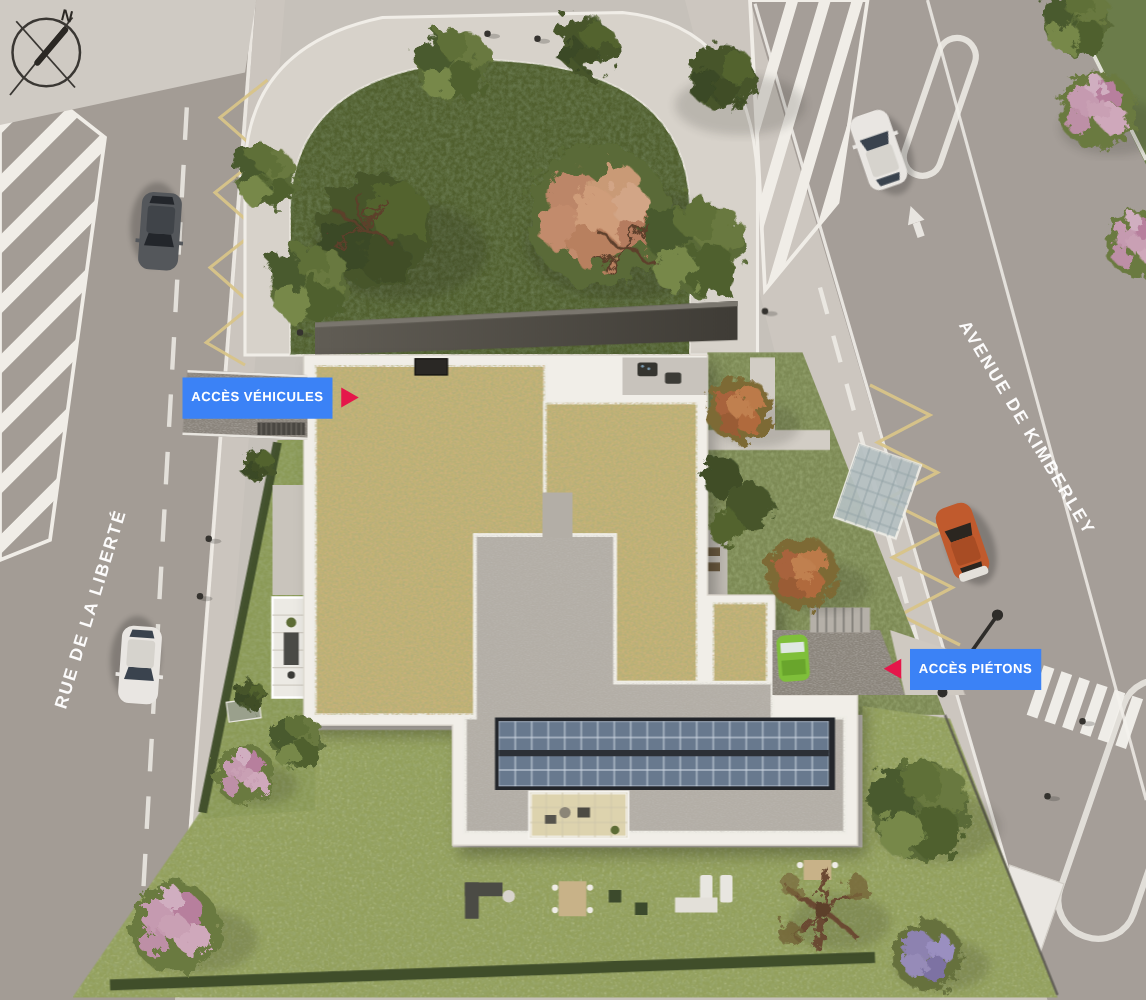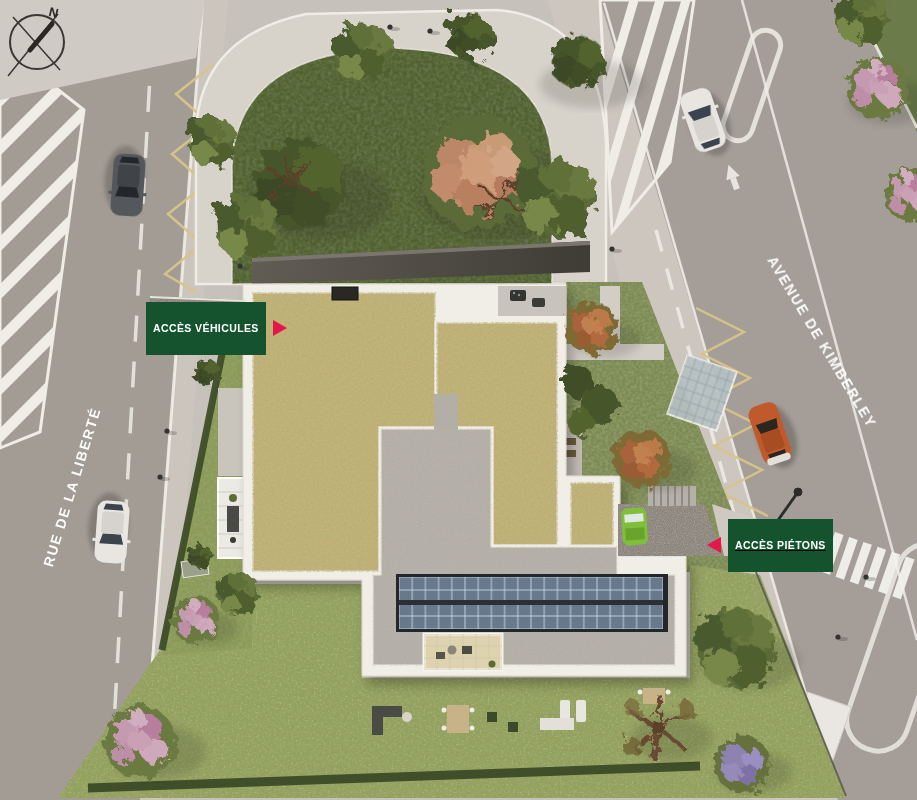--- a/index.html
+++ b/index.html
@@ -5,24 +5,24 @@
   html,body{margin:0;padding:0;background:#8a8a8a;}
   .stage{position:relative;width:917px;height:800px;overflow:hidden;
          background:#c6c1ba;font-family:"Liberation Sans",sans-serif;}
   .stage svg.scene{position:absolute;left:0;top:0;}
   .street-name{position:absolute;color:#ffffff;font-weight:700;font-size:14px;
     letter-spacing:1.6px;white-space:nowrap;text-transform:uppercase;
     transform-origin:center;opacity:.96;}
   #rue{left:72px;top:487px;transform:translate(-50%,-50%) rotate(-73deg);}
   #avenue{left:822px;top:342px;transform:translate(-50%,-50%) rotate(59deg);}
   .access{position:absolute;display:flex;align-items:center;gap:5px;}
-  .access .box{background:#14532d;color:#fff;font-weight:700;font-size:10.5px;
-    letter-spacing:.4px;padding:21px 7px;line-height:1;white-space:nowrap;}
+  .access .box{background:#3b82f6;color:#fff;font-weight:700;font-size:10.5px;
+    letter-spacing:.4px;padding:11px 7px;line-height:1;white-space:nowrap;}
   #acces-vehicules{left:146px;top:302px;}
-  #acces-pietons{left:706px;top:519px;text-decoration:underline;}
+  #acces-pietons{left:706px;top:519px;}
   .compass-n{position:absolute;left:49px;top:5px;font-weight:700;font-size:13px;
     color:#2b2824;transform:rotate(14deg);}
 </style>
 </head>
 <body>
 
 <div class="stage">
 <svg class="scene" width="917" height="800" viewBox="0 0 917 800">
 <defs>
   <filter id="fBlur4">

